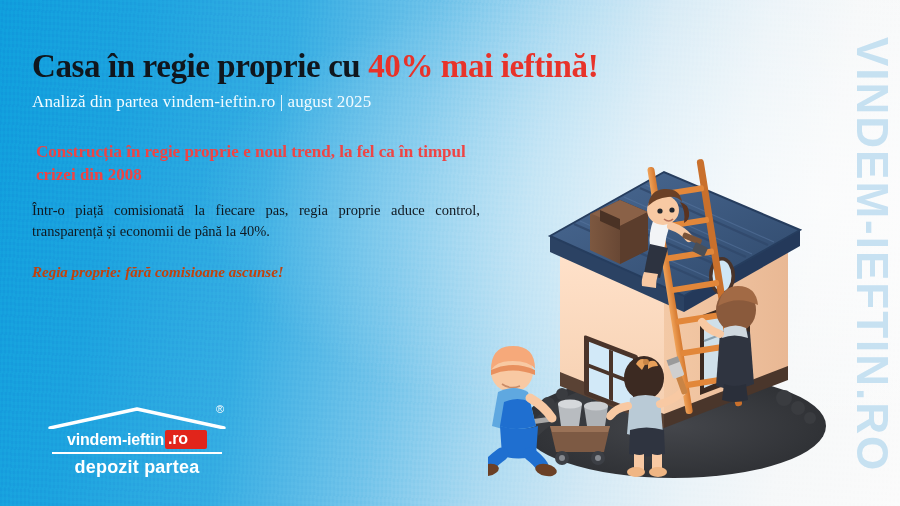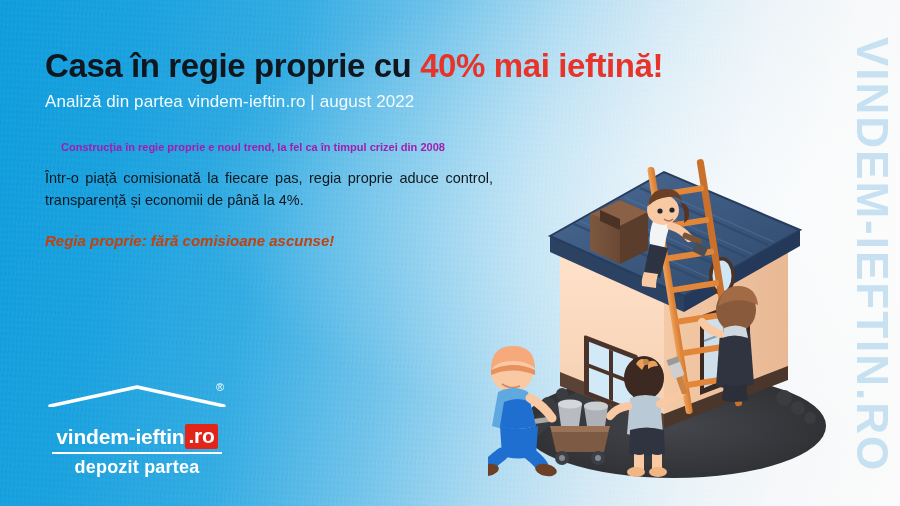--- a/index.html
+++ b/index.html
@@ -67,24 +67,25 @@
     letter-spacing: 2px;
     color: #bcdcf0;
     opacity: .82;
     white-space: nowrap;
     transform: translateY(2px);
   }
 
   
   .content {
     position: absolute;
-    left: 45px;
+    left: 32px;
     top: 48px;
     width: 470px;
     z-index: 4;
+    font-family: Liberation Serif, serif;
   }
 
   .headline {
     font-size: 33px;
     font-weight: 700;
     line-height: 1.12;
     color: #10161d;
     letter-spacing: -0.4px;
     margin: 0;
     white-space: nowrap;
@@ -95,25 +96,25 @@
     margin: 7px 0 0 0;
     font-size: 17px;
     font-weight: 400;
     color: #f2fbff;
     letter-spacing: .1px;
   }
 
   .body-block { margin-top: 28px; width: 448px; }
 
   .lead {
-    margin: 0 0 13px 16px;
-    font-size: 11px;
+    margin: 0 0 13px 4px;
+    font-size: 17px;
     font-weight: 700;
     line-height: 1.38;
-    color: #a21caf;
+    color: #ef4444;
   }
 
   .para {
     margin: 0 0 13px 0;
     font-size: 14.5px;
     line-height: 1.48;
     color: #101820;
     text-align: justify;
   }
 
@@ -136,33 +137,33 @@
   .logo-reg {
     position: absolute;
     right: 6px; top: -3px;
     font-size: 11px;
     color: #ffffff;
     line-height: 1;
   }
   .logo-roof { position: relative; height: 22px; }
   .logo-roof svg { display: block; width: 100%; height: 22px; }
   .logo-wordmark {
-    margin-top: 17px;
+    margin-top: 1px;
     display: flex;
     align-items: center;
     justify-content: center;
-    font-size: 21px;
+    font-size: 16px;
     font-weight: 700;
     color: #ffffff;
     letter-spacing: -.2px;
   }
   .logo-tld {
     background: #e1251b;
     color: #ffffff;
-    padding: 0 3px 1px 3px;
+    padding: 0 19px 1px 3px;
     margin-left: 1px;
     border-radius: 2px;
   }
   .logo-rule {
     height: 2px;
     background: #ffffff;
     margin: 3px 8px 3px 8px;
   }
   .logo-sub {
     text-align: center;
@@ -385,25 +386,25 @@
         <path d="M42 328 q8 6 12 12" stroke="#1f6fd0" stroke-width="13" stroke-linecap="round" fill="none"></path>
         <ellipse cx="0" cy="344" rx="11" ry="6" fill="#6b4026" transform="rotate(-12 0 344)"></ellipse>
         <ellipse cx="58" cy="344" rx="11" ry="6" fill="#6b4026" transform="rotate(12 58 344)"></ellipse>
       </g>
     </svg>
   </div>
 
   <div class="content">
     <h1 class="headline"><span>Casa în regie proprie cu </span><span class="accent">40% mai ieftină!</span></h1>
 
-    <p class="subhead">Analiză din partea vindem-ieftin.ro  |  august 2022</p>
+    <p class="subhead">Analiză din partea vindem-ieftin.ro  |  august 2025</p>
 
     <div class="body-block">
       <p class="lead">Construcția în regie proprie e noul trend, la fel ca în timpul crizei din 2008</p>
-      <p class="para">Într-o piață comisionată la fiecare pas, regia proprie aduce control, transparență și economii de până la 4%.</p>
+      <p class="para">Într-o piață comisionată la fiecare pas, regia proprie aduce control, transparență și economii de până la 40%.</p>
       <p class="tagline">Regia proprie: fără comisioane ascunse!</p>
     </div>
   </div>
 
   <div class="logo">
     <span class="logo-reg">®</span>
     <div class="logo-roof">
       <svg viewBox="0 0 186 22" xmlns="http://www.w3.org/2000/svg" aria-hidden="true">
         <path d="M6 21 L93 2 L180 21" fill="none" stroke="#ffffff" stroke-width="3.4" stroke-linecap="round" stroke-linejoin="round"></path>
       </svg>

